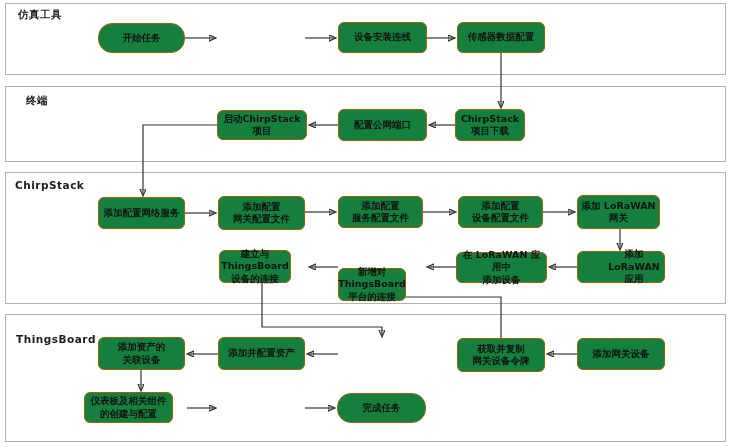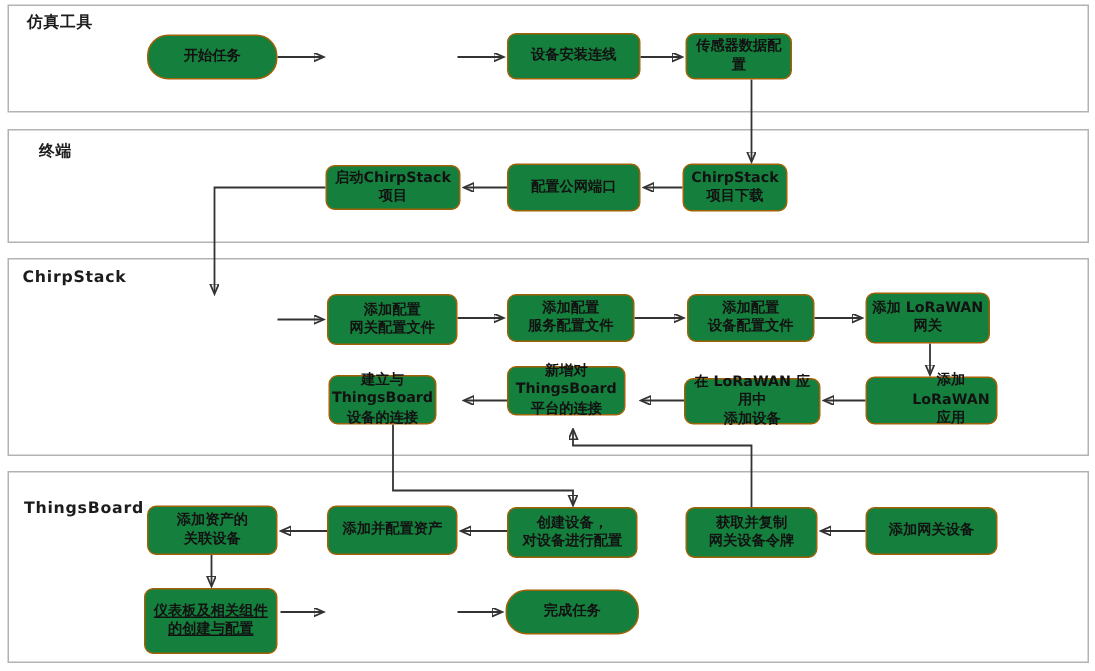--- a/index.html
+++ b/index.html
@@ -67,46 +67,45 @@
     <path d="M577,354 L548,354" marker-end="url(#arw)"></path>
     <path d="M338,354 L308,354" marker-end="url(#arw)"></path>
     <path d="M218,354 L188,354" marker-end="url(#arw)"></path>
     <path d="M141,370 L141,390" marker-end="url(#arw)"></path>
     <path d="M187,408 L215,408" marker-end="url(#arw)"></path>
     <path d="M305,408 L334,408" marker-end="url(#arw)"></path>
   </svg>
 
   <div class="node terminator" style="left:98px;top:23px;width:87px;height:30px;">开始任务</div>
   <div class="node" style="left:338px;top:22px;width:89px;height:31px;">设备安装连线</div>
-  <div class="node" style="left:457px;top:22px;width:71px;height:31px;">传感器数据配置</div>
+  <div class="node" style="left:457px;top:22px;width:88px;height:31px;">传感器数据配置</div>
 
   <div class="node" style="left:338px;top:109px;width:89px;height:32px;">配置公网端口</div>
   <div class="node" style="left:217px;top:110px;width:90px;height:30px;">启动ChirpStack项目</div>
   <div class="node" style="left:455px;top:109px;width:70px;height:32px;">ChirpStack项目下载</div>
 
+  <div class="node" style="left:98px;top:197px;width:87px;height:32px;">添加配置网络服务</div>
   <div class="node" style="left:218px;top:196px;width:87px;height:34px;">添加配置
 网关配置文件</div>
   <div class="node" style="left:338px;top:196px;width:85px;height:32px;">添加配置
 服务配置文件</div>
   <div class="node" style="left:458px;top:196px;width:85px;height:32px;">添加配置
 设备配置文件</div>
   <div class="node" style="left:577px;top:195px;width:83px;height:34px;">添加 LoRaWAN 网关</div>
   <div class="node" style="left:219px;top:250px;width:72px;height:33px;">建立与ThingsBoard
 设备的连接</div>
-  <div class="node" style="left:338px;top:244px;width:79px;height:33px;">新增对ThingsBoard
+  <div class="node" style="left:338px;top:268px;width:68px;height:33px;">新增对ThingsBoard
 平台的连接</div>
   <div class="node" style="left:456px;top:252px;width:91px;height:31px;">在 LoRaWAN 应用中
 添加设备</div>
   <div class="node" style="left:577px;top:251px;width:88px;height:32px;padding-left:28px;">添加 LoRaWAN 应用</div>
 
   <div class="node" style="left:98px;top:337px;width:87px;height:33px;">添加资产的
 关联设备</div>
   <div class="node" style="left:218px;top:337px;width:87px;height:33px;">添加并配置资产</div>
-  <div class="node" style="left:338px;top:338px;width:87px;height:34px;">创建设备，
-对设备进行配置</div>
   <div class="node" style="left:457px;top:338px;width:88px;height:34px;">获取并复制
 网关设备令牌</div>
   <div class="node" style="left:577px;top:338px;width:88px;height:32px;">添加网关设备</div>
-  <div class="node" style="left:96px;top:392px;width:89px;height:44px;text-decoration:underline;">仪表板及相关组件
+  <div class="node" style="left:84px;top:392px;width:89px;height:31px;">仪表板及相关组件
 的创建与配置</div>
   <div class="node terminator" style="left:337px;top:393px;width:89px;height:30px;">完成任务</div>
 
 </div>
 
 </body></html>

